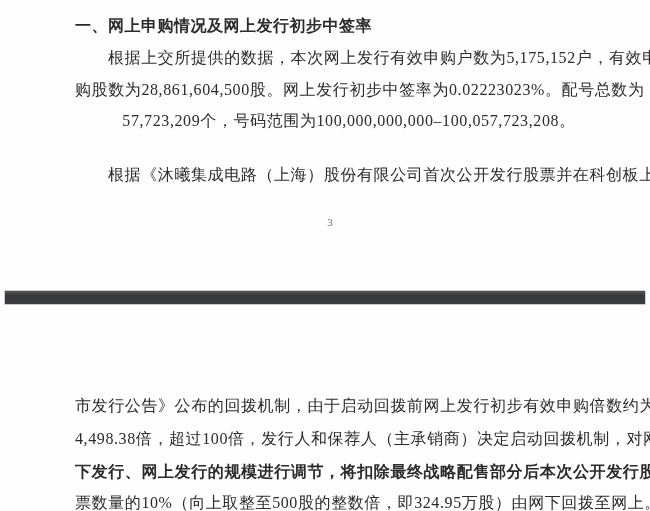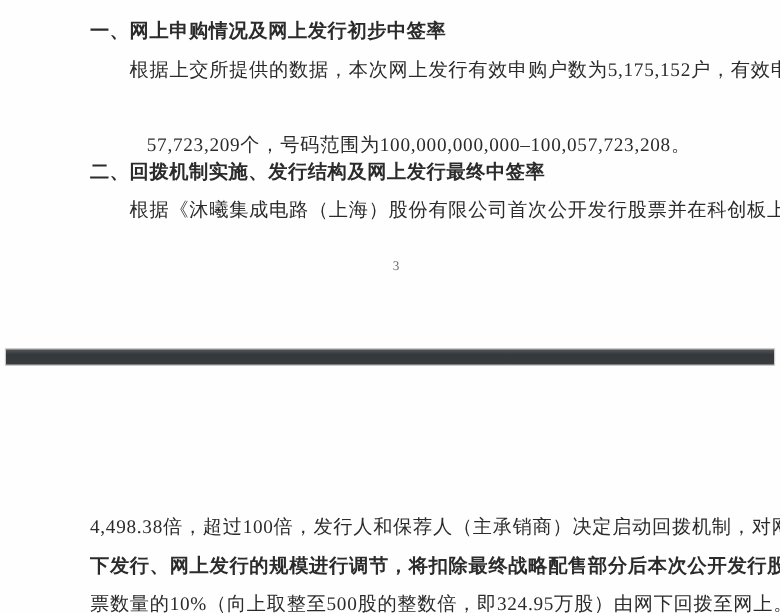--- a/index.html
+++ b/index.html
@@ -70,27 +70,28 @@
   .p3l4 { top: 493px; }
 </style>
 </head>
 <body>
 
 <div class="viewport">
 
   <div class="heading h1">一、网上申购情况及网上发行初步中签率</div>
 
   <div class="body-line indent p1l1">根据上交所提供的数据，本次网上发行有效申购户数为5,175,152户，有效申</div>
+  <div class="body-line p1l2">购股数为28,861,604,500股。网上发行初步中签率为0.02223023%。配号总数为</div>
   <div class="body-line p1l3">57,723,209个，号码范围为100,000,000,000–100,057,723,208。</div>
 
-  <div class="heading h2">二、回拨机制实施、发行结构及网上发行最终中签率</div>
 
   <div class="body-line indent p2l1">根据《沐曦集成电路（上海）股份有限公司首次公开发行股票并在科创板上</div>
 
   <div class="page-number">3</div>
 
   <div class="page-separator"></div>
 
+  <div class="body-line p3l1">市发行公告》公布的回拨机制，由于启动回拨前网上发行初步有效申购倍数约为</div>
   <div class="body-line p3l2">4,498.38倍，超过100倍，发行人和保荐人（主承销商）决定启动回拨机制，对网</div>
   <div class="body-line p3l3">下发行、网上发行的规模进行调节，将扣除最终战略配售部分后本次公开发行股</div>
   <div class="body-line p3l4">票数量的10%（向上取整至500股的整数倍，即324.95万股）由网下回拨至网上。</div>
 
 </div>
 
 </body></html>

